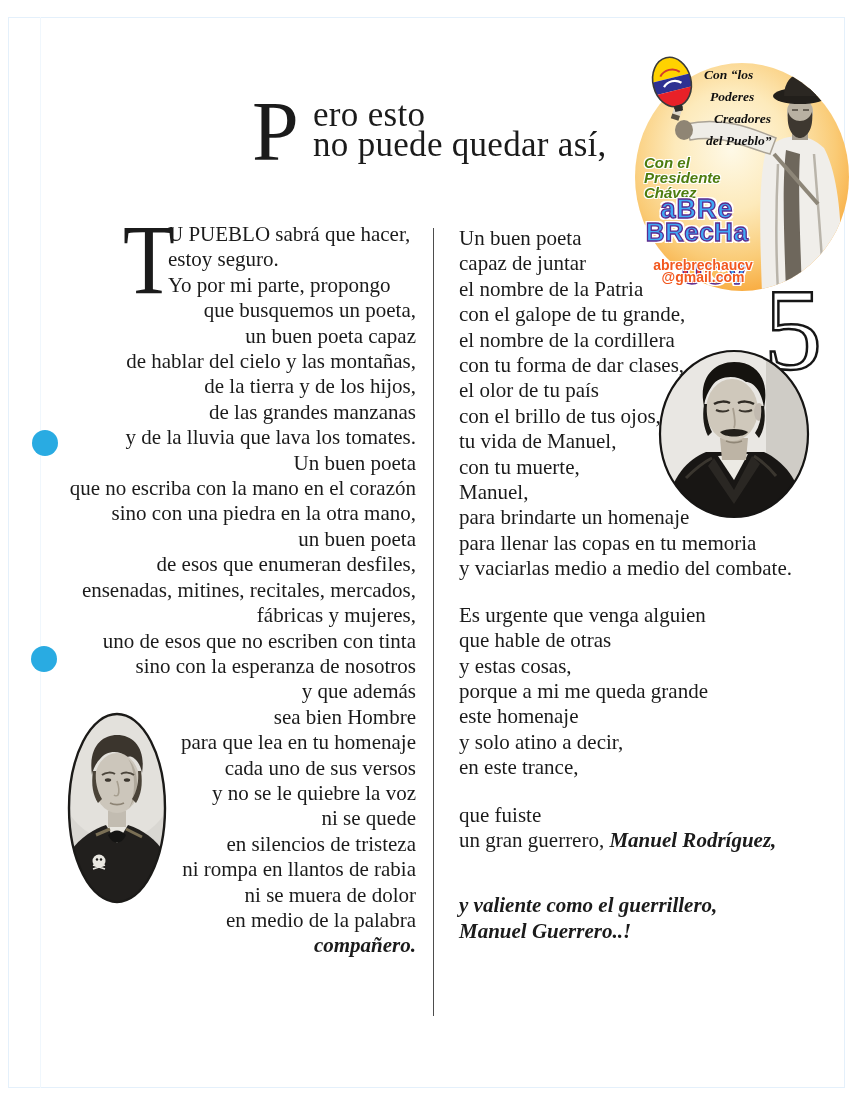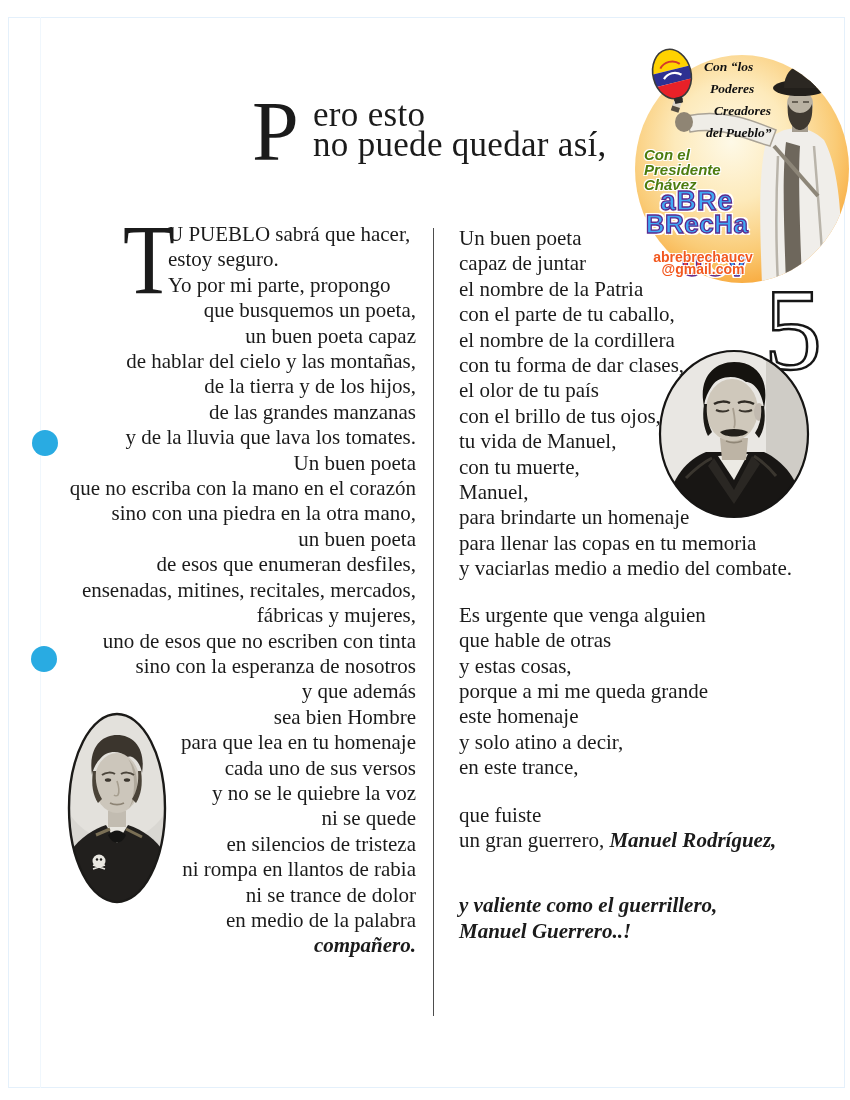--- a/index.html
+++ b/index.html
@@ -29,21 +29,21 @@
   .divider{position:absolute;left:433px;top:228px;width:1px;height:788px;background:#4d4d4d;}
 
   .dot{position:absolute;width:26px;height:26px;border-radius:50%;z-index:2;}
   #dot1{left:32px;top:430px;}
   #dot2{left:31px;top:646px;}
 
   .pageno{position:absolute;left:764px;top:272px;font-size:116px;line-height:1;color:#ffffff;
           -webkit-text-stroke:2.5px #161616;font-family:"Liberation Serif",serif;z-index:1;}
 
   
-  .logo{position:absolute;left:628px;top:46px;width:222px;height:240px;z-index:1;}
+  .logo{position:absolute;left:628px;top:54px;width:222px;height:240px;z-index:1;}
   .logo svg{position:absolute;left:0;top:0;}
   .slogan{position:absolute;left:76px;top:10px;font-family:"Liberation Serif",serif;
           font-weight:bold;font-style:italic;font-size:13.5px;line-height:22px;color:#111;}
   .slogan-line:nth-child(2){margin-left:6px;}
   .slogan-line:nth-child(3){margin-left:10px;}
   .slogan-line:nth-child(4){margin-left:2px;}
   .chavez{position:absolute;left:16px;top:101px;width:136px;
           font-family:"Liberation Sans",sans-serif;font-weight:bold;font-style:italic;
           font-size:15px;line-height:15px;color:#4d7c0f;
           text-shadow:-1px -1px 0 #fff,1px -1px 0 #fff,-1px 1px 0 #fff,1px 1px 0 #fff;}
@@ -182,33 +182,33 @@
         <div>uno de esos que no escriben con tinta</div>
         <div>sino con la esperanza de nosotros</div>
         <div>y que además</div>
         <div>sea bien Hombre</div>
         <div>para que lea en tu homenaje</div>
         <div>cada uno de sus versos</div>
         <div>y no se le quiebre la voz</div>
         <div>ni se quede</div>
         <div>en silencios de tristeza</div>
         <div>ni rompa en llantos de rabia</div>
-        <div>ni se trance de dolor</div>
+        <div>ni se muera de dolor</div>
         <div>en medio de la palabra</div>
       </div>
     <div class="rest bi">compañero.</div>
   </div>
 
   <div class="rightcol">
     <div class="s1">
 
     <div>Un buen poeta</div>
         <div>capaz de juntar</div>
         <div>el nombre de la Patria</div>
-        <div>con el parte de tu caballo,</div>
+        <div>con el galope de tu grande,</div>
         <div>el nombre de la cordillera</div>
         <div>con tu forma de dar clases,</div>
         <div>el olor de tu país</div>
         <div>con el brillo de tus ojos,</div>
         <div>tu vida de Manuel,</div>
         <div>con tu muerte,</div>
         <div>Manuel,</div>
         <div>para brindarte un homenaje</div>
         <div>para llenar las copas en tu memoria</div>
         <div>y vaciarlas medio a medio del combate.</div>

